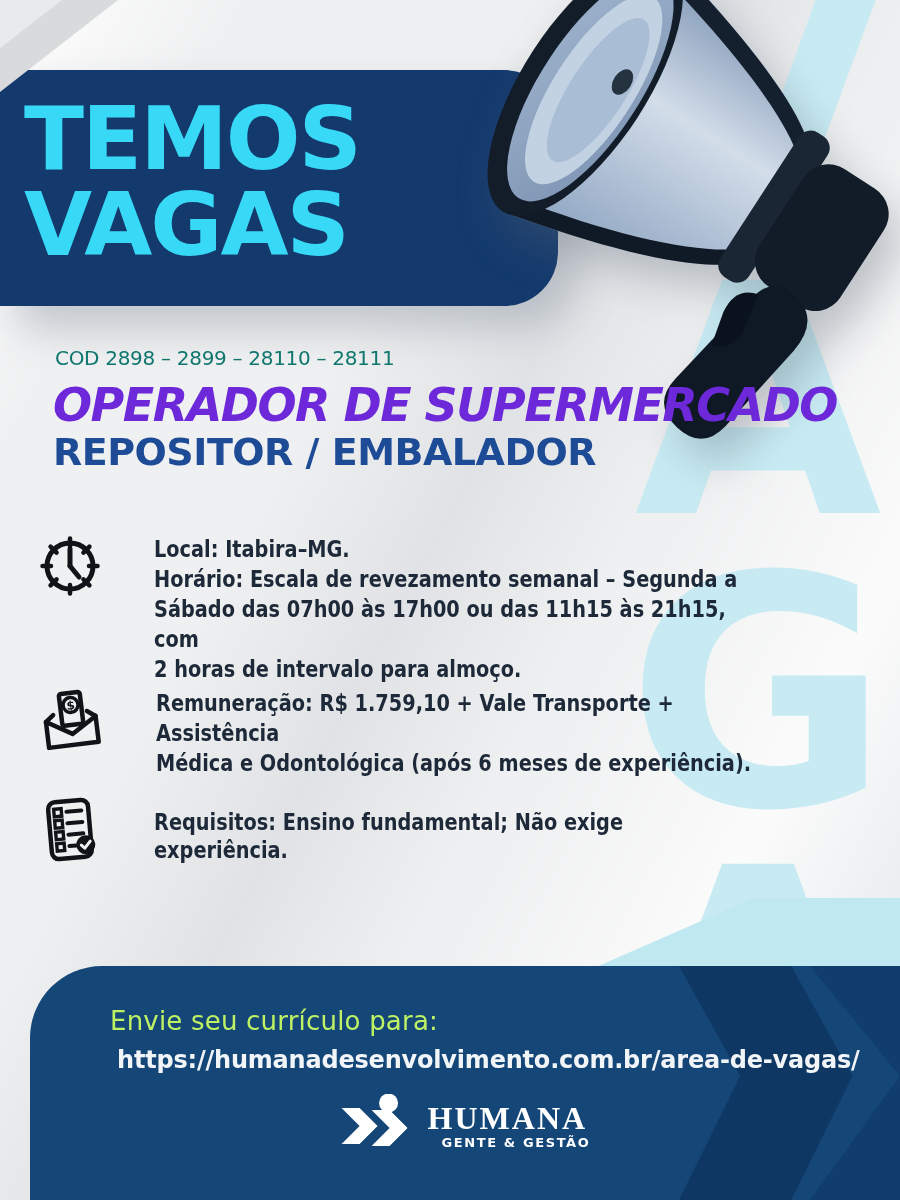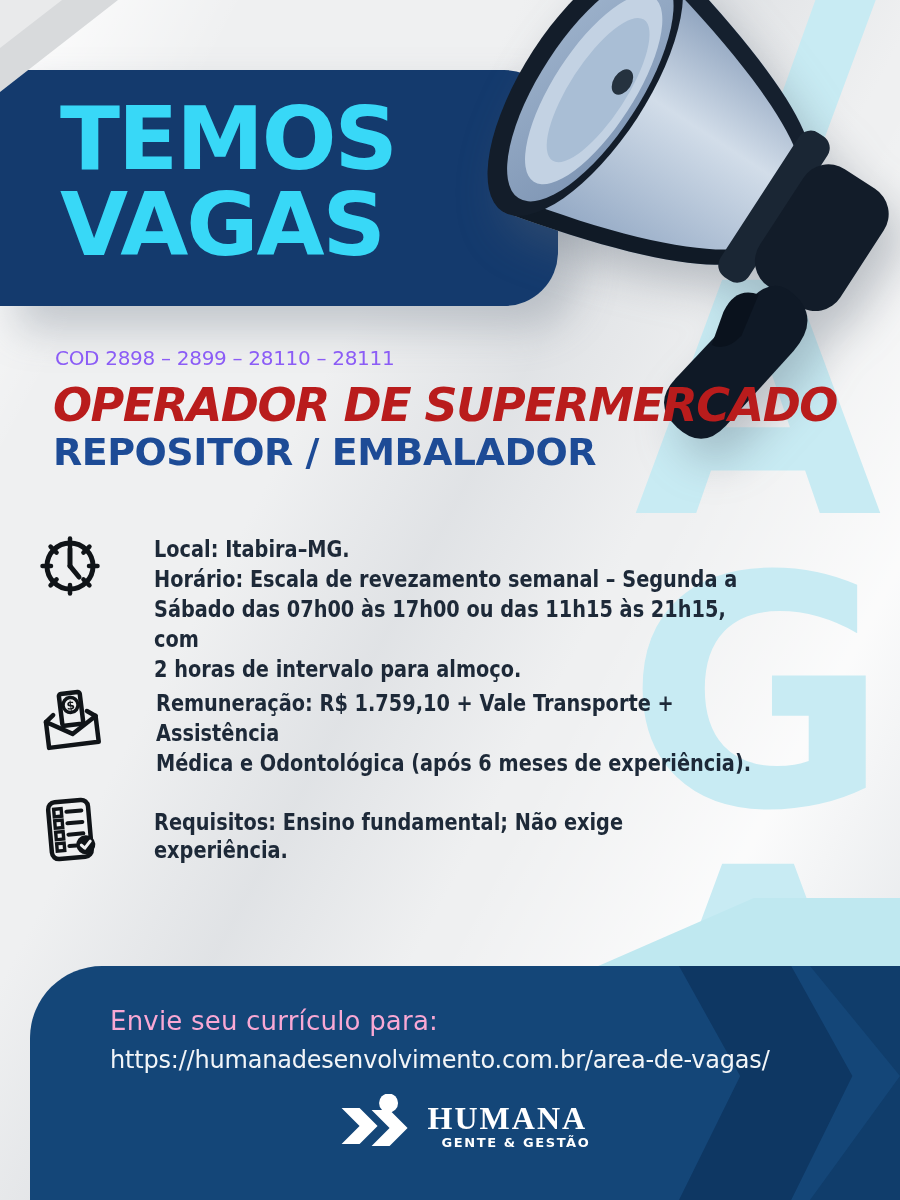--- a/index.html
+++ b/index.html
@@ -34,34 +34,34 @@
     background:#bfe8f0;clip-path:polygon(0 92%,58% 0,100% 0,100% 100%,0 100%);
   }
 
   
   .header-panel{
     position:absolute;left:0;top:70px;width:558px;height:236px;z-index:3;
     background:#143a6d;border-radius:0 54px 54px 0;
     box-shadow:18px 22px 40px rgba(110,120,135,.35);
   }
   .headline{
-    padding:26px 0 0 60px;color:#38d8f7;
+    padding:26px 0 0 24px;color:#38d8f7;
     font-size:88px;line-height:86px;font-weight:800;letter-spacing:-2px;
   }
 
   .megaphone{position:absolute;top:-24px;right:-46px;z-index:4;
     filter:drop-shadow(14px 22px 22px rgba(90,100,115,.35));}
 
   .cod-line{
     position:absolute;left:55px;top:346px;z-index:5;
-    color:#8b5cf6;font-size:20px;font-weight:500;letter-spacing:-.3px;
+    color:#0f766e;font-size:20px;font-weight:500;letter-spacing:-.3px;
   }
   .job-title{
     position:absolute;left:53px;top:378px;z-index:5;
-    color:#b91c1c;font-size:46px;font-weight:800;font-style:italic;letter-spacing:-1.5px;
+    color:#6d28d9;font-size:46px;font-weight:800;font-style:italic;letter-spacing:-1.5px;
     white-space:nowrap;
   }
   .job-subtitle{
     position:absolute;left:53px;top:430px;z-index:5;
     color:#1d4b96;font-size:38px;font-weight:700;letter-spacing:-.5px;
     white-space:nowrap;
   }
 
   .section{position:absolute;left:38px;width:830px;z-index:5;display:flex;align-items:flex-start;gap:32px;}
   .section .icon{flex:0 0 auto;margin-right:20px;}
@@ -82,26 +82,26 @@
   .footer-chevron{
     position:absolute;right:0;top:0;width:340px;height:234px;
     background:#0e3763;
     clip-path:polygon(35% 0,68% 0,86% 47%,68% 100%,35% 100%,53% 47%);
   }
   .footer-chevron2{
     position:absolute;right:0;top:0;width:150px;height:234px;background:#103d6b;
     clip-path:polygon(40% 0,100% 0,100% 100%,40% 100%,100% 47%);
   }
   .cta-label{
-    position:absolute;left:80px;top:40px;color:#f9a8d4;
+    position:absolute;left:80px;top:40px;color:#bef264;
     font-size:26px;font-weight:500;letter-spacing:.2px;
   }
   .url-line{
-    position:absolute;left:80px;top:80px;color:#f2f5f8;
-    font-size:24px;font-weight:400;letter-spacing:-.2px;white-space:nowrap;
+    position:absolute;left:87px;top:80px;color:#f2f5f8;
+    font-size:24px;font-weight:700;letter-spacing:-.2px;white-space:nowrap;
   }
   .logo{
     position:absolute;left:50%;transform:translateX(-50%);top:128px;
     display:flex;align-items:center;
   }
   .logo-text{margin-left:10px;color:#ffffff;}
   .logo-name{
     font-family:"Liberation Serif",serif;font-weight:700;
     font-size:32px;letter-spacing:2px;line-height:30px;
   }

